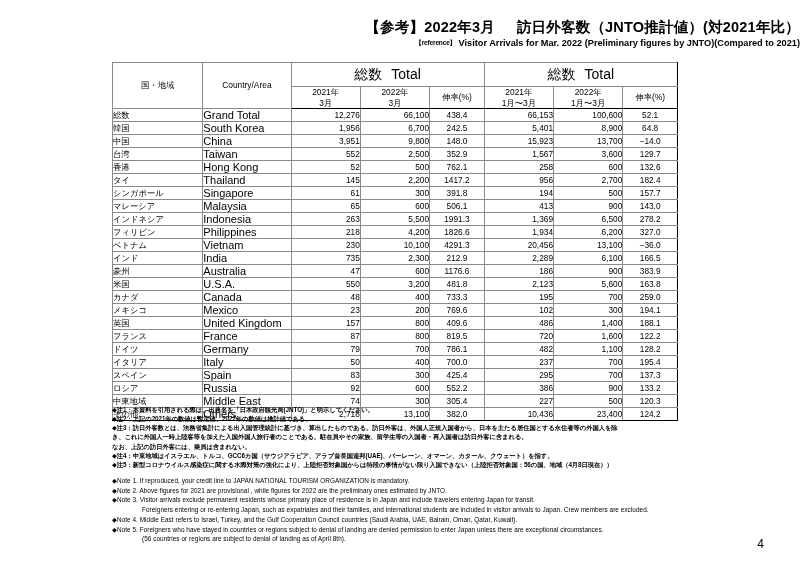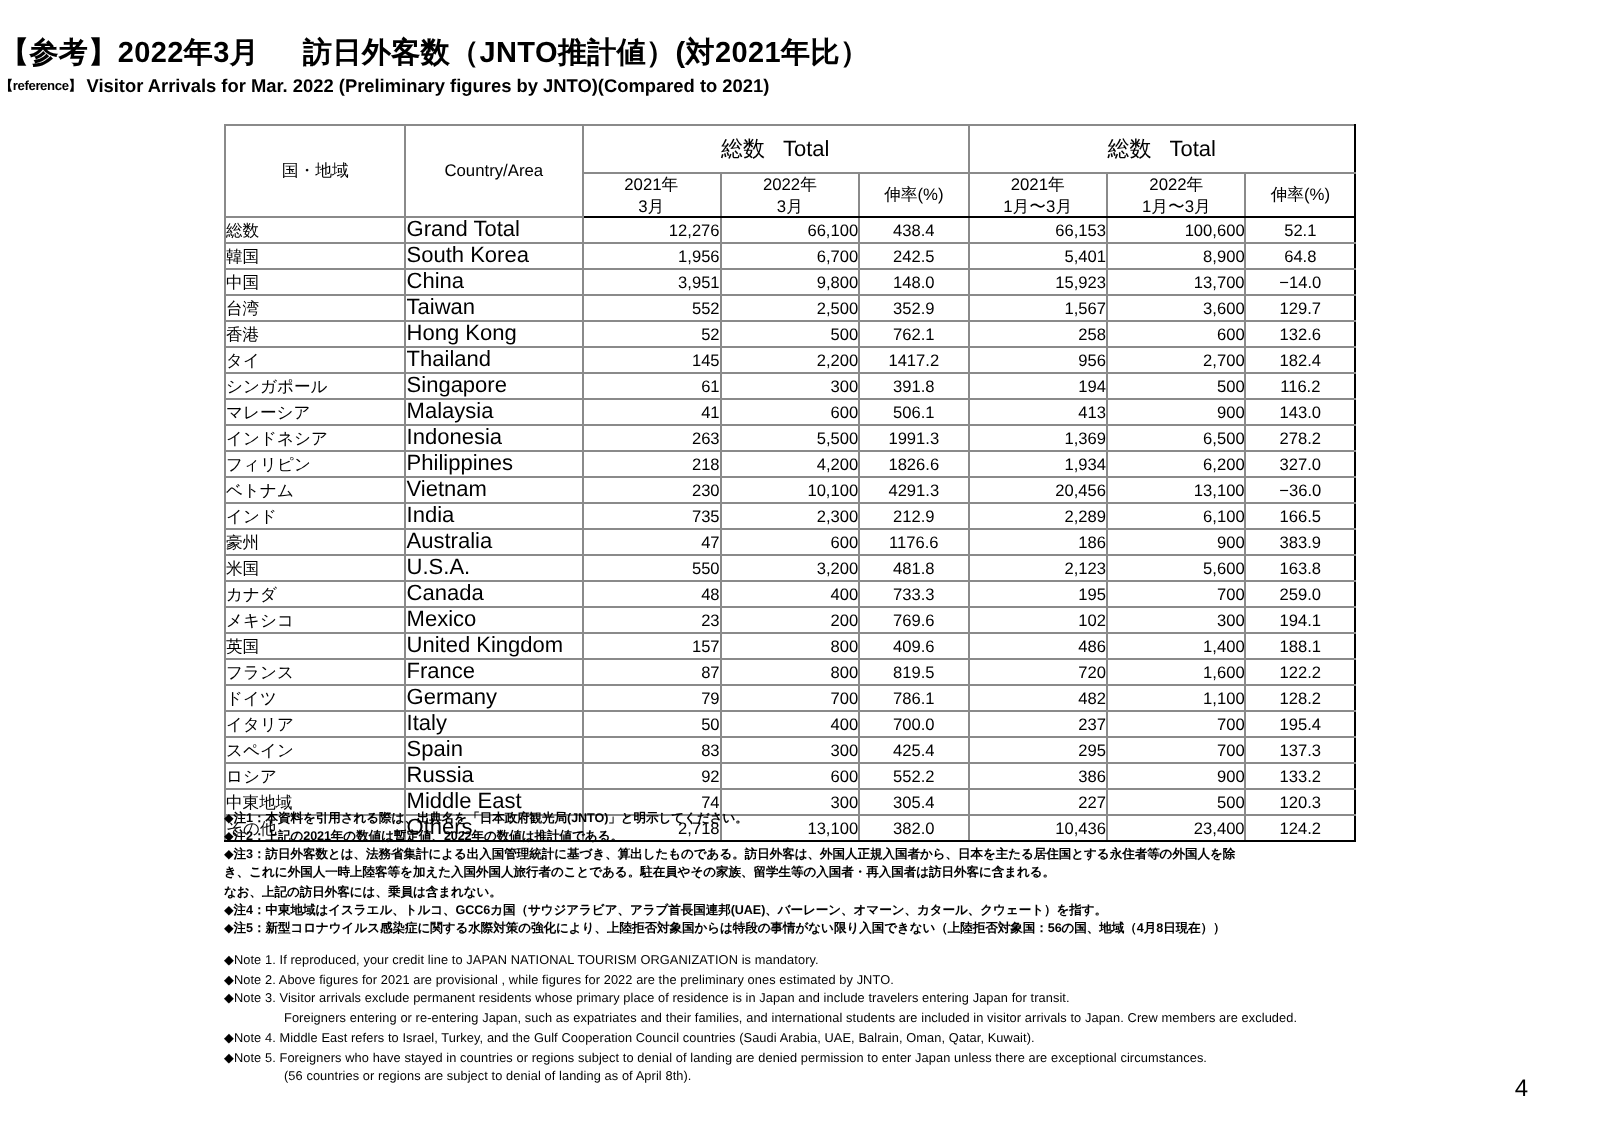--- a/index.html
+++ b/index.html
@@ -15,21 +15,21 @@
     color: #000000;
     overflow: hidden;
   }
 
   
   #title-block {
     position: absolute;
     left: 0;
     top: 18px;
     width: 800px;
-    text-align: left;
+    text-align: right;
   }
   #title-main {
     font-size: 14.5px;
     font-weight: bold;
     letter-spacing: 0.2px;
     line-height: 1.25;
     white-space: nowrap;
   }
   #title-main .gap { display: inline-block; width: 22px; }
   #title-sub {
@@ -67,21 +67,21 @@
     border: 1.4px solid #000;
   }
   .hdr-cell {
     text-align: center;
     font-size: 8.4px;
     line-height: 1.25;
     padding: 1px 0;
   }
   .hdr-group {
     text-align: center;
-    font-size: 11px;
+    font-size: 14px;
     height: 24px;
     border-bottom: 0.6px solid #8a8a8a;
   }
   .hdr-group .jp { margin-right: 9px; }
   .th-strong-l { border-left: 1.4px solid #000 !important; }
   .th-strong-r { border-right: 1.4px solid #000 !important; }
   .hdr-row-bottom td, .hdr-row-bottom th { border-bottom: 1.4px solid #000 !important; }
 
   .c-jp   { width: 86px;  text-align: left;  padding-left: 3px; }
   .c-en   { width: 84px;  text-align: left;  padding-left: 4px; font-size: 11px; }
@@ -242,26 +242,26 @@
         <td class="c-rate th-strong-r">182.4</td>
       </tr>
       <tr>
         <td class="c-jp">シンガポール</td>
         <td class="c-en">Singapore</td>
         <td class="c-num th-strong-l">61</td>
         <td class="c-num">300</td>
         <td class="c-rate">391.8</td>
         <td class="c-num th-strong-l">194</td>
         <td class="c-num">500</td>
-        <td class="c-rate th-strong-r">116.2</td>
+        <td class="c-rate th-strong-r">157.7</td>
       </tr>
       <tr>
         <td class="c-jp">マレーシア</td>
         <td class="c-en">Malaysia</td>
-        <td class="c-num th-strong-l">41</td>
+        <td class="c-num th-strong-l">65</td>
         <td class="c-num">600</td>
         <td class="c-rate">506.1</td>
         <td class="c-num th-strong-l">413</td>
         <td class="c-num">900</td>
         <td class="c-rate th-strong-r">143.0</td>
       </tr>
       <tr>
         <td class="c-jp">インドネシア</td>
         <td class="c-en">Indonesia</td>
         <td class="c-num th-strong-l">263</td>

